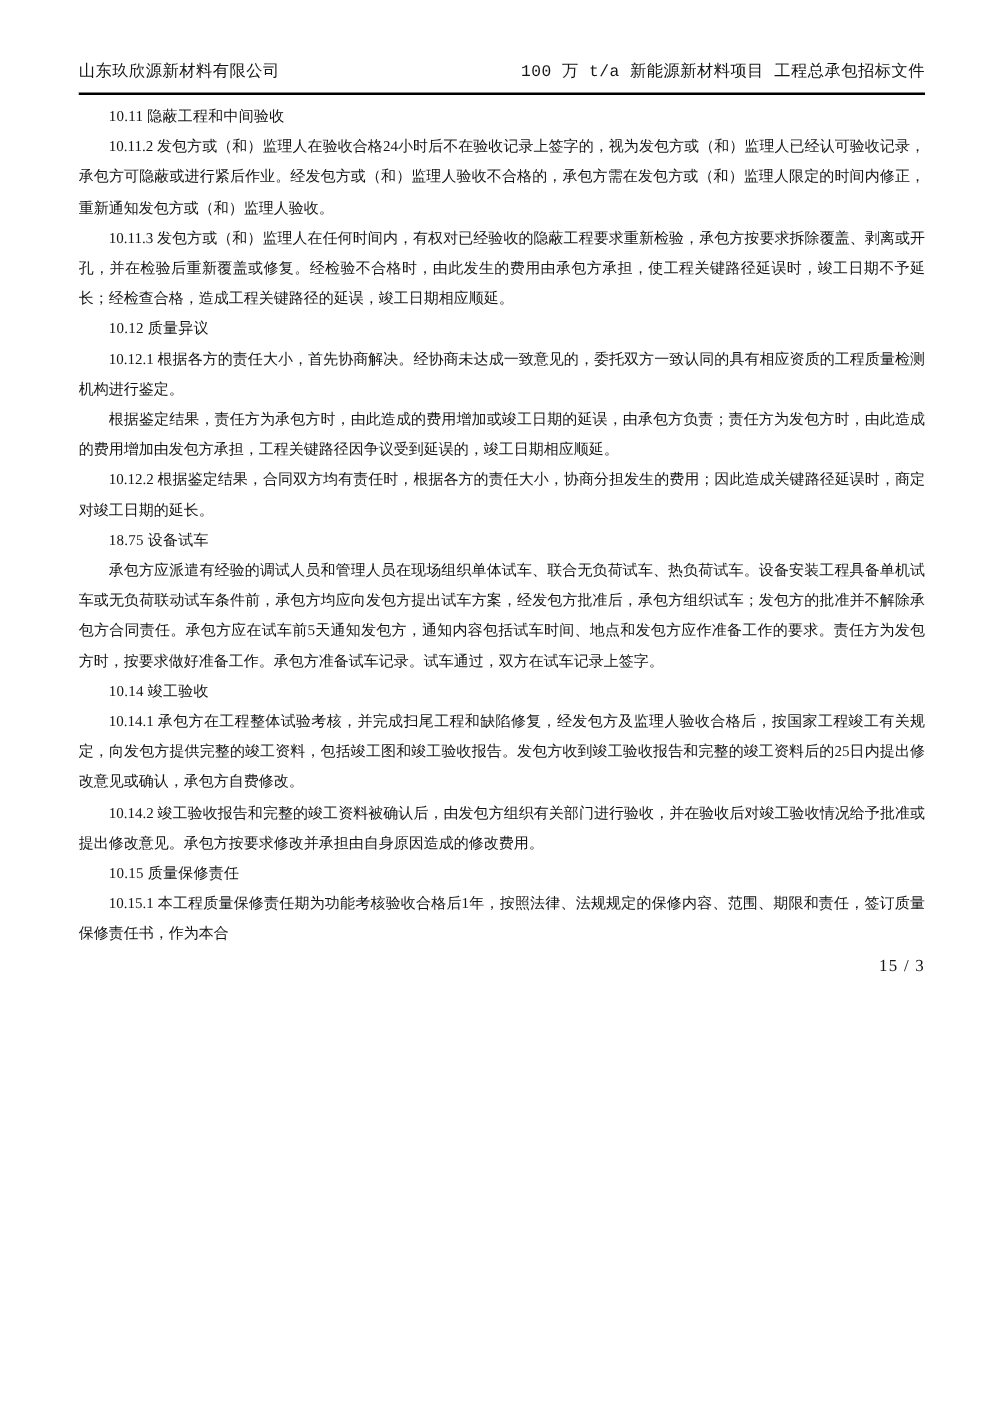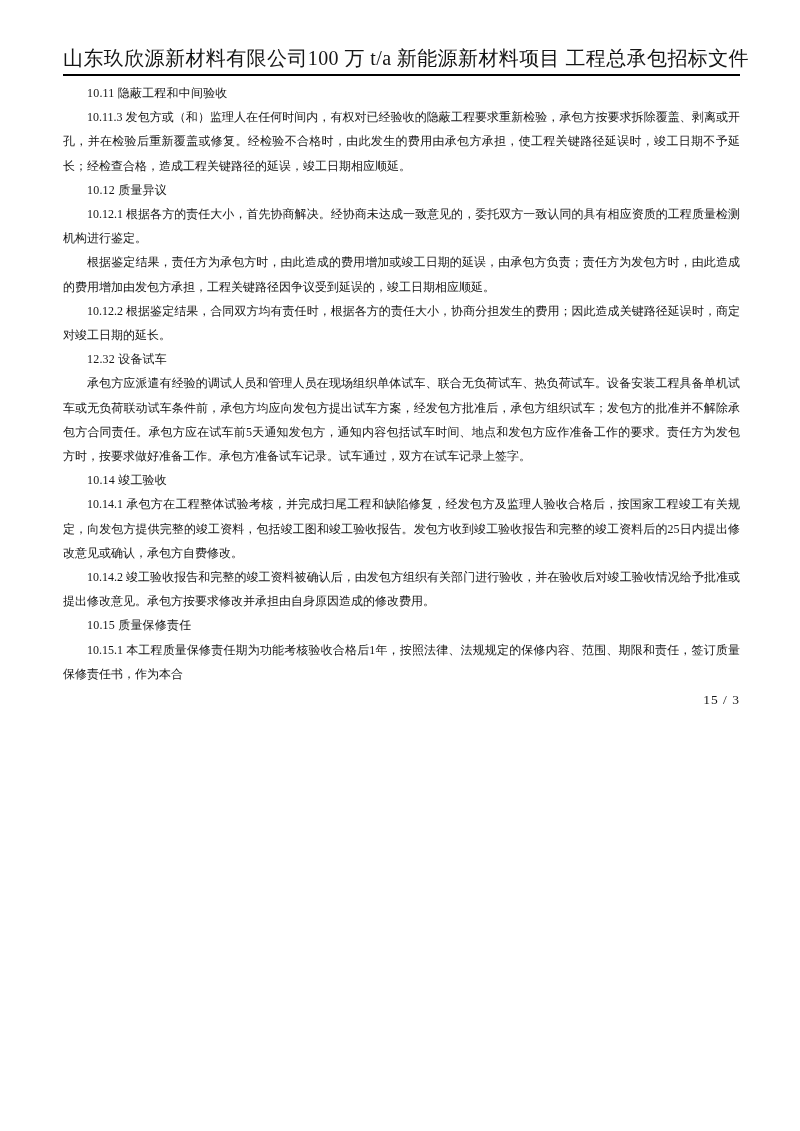--- a/index.html
+++ b/index.html
@@ -19,24 +19,25 @@
     height: 1131px;
     padding: 49px 60px 0 63px;
     position: relative;
     background: #ffffff;
     overflow: hidden;
   }
   .page-header {
     display: flex;
     justify-content: space-between;
     align-items: flex-start;
-    font-size: 20px;
+    font-size: 13px;
     line-height: 18px;
     letter-spacing: 0.4px;
     white-space: nowrap;
+    font-family: Liberation Mono, monospace;
   }
   .header-rule {
     border: none;
     border-top: 2px solid #000000;
     margin: 7px 0 0 0;
   }
   .doc-body {
     margin-top: 5px;
     font-size: 12px;
     line-height: 24.2px;
@@ -67,28 +68,29 @@
   <div class="page-header">
     <span>山东玖欣源新材料有限公司</span>
     <span>100 万 t/a 新能源新材料项目 工程总承包招标文件</span>
   </div>
 
   <hr class="header-rule">
 
   <div class="doc-body">
 
     <p class="sec-heading">10.11 隐蔽工程和中间验收</p>
+    <p>10.11.2 发包方或（和）监理人在验收合格24小时后不在验收记录上签字的，视为发包方或（和）监理人已经认可验收记录，承包方可隐蔽或进行紧后作业。经发包方或（和）监理人验收不合格的，承包方需在发包方或（和）监理人限定的时间内修正，重新通知发包方或（和）监理人验收。</p>
     <p>10.11.3 发包方或（和）监理人在任何时间内，有权对已经验收的隐蔽工程要求重新检验，承包方按要求拆除覆盖、剥离或开孔，并在检验后重新覆盖或修复。经检验不合格时，由此发生的费用由承包方承担，使工程关键路径延误时，竣工日期不予延长；经检查合格，造成工程关键路径的延误，竣工日期相应顺延。</p>
 
     <p class="sec-heading">10.12 质量异议</p>
     <p>10.12.1 根据各方的责任大小，首先协商解决。经协商未达成一致意见的，委托双方一致认同的具有相应资质的工程质量检测机构进行鉴定。</p>
     <p>根据鉴定结果，责任方为承包方时，由此造成的费用增加或竣工日期的延误，由承包方负责；责任方为发包方时，由此造成的费用增加由发包方承担，工程关键路径因争议受到延误的，竣工日期相应顺延。</p>
     <p>10.12.2 根据鉴定结果，合同双方均有责任时，根据各方的责任大小，协商分担发生的费用；因此造成关键路径延误时，商定对竣工日期的延长。</p>
 
-    <p class="sec-heading">12.32 设备试车</p>
+    <p class="sec-heading">18.75 设备试车</p>
     <p>承包方应派遣有经验的调试人员和管理人员在现场组织单体试车、联合无负荷试车、热负荷试车。设备安装工程具备单机试车或无负荷联动试车条件前，承包方均应向发包方提出试车方案，经发包方批准后，承包方组织试车；发包方的批准并不解除承包方合同责任。承包方应在试车前5天通知发包方，通知内容包括试车时间、地点和发包方应作准备工作的要求。责任方为发包方时，按要求做好准备工作。承包方准备试车记录。试车通过，双方在试车记录上签字。</p>
 
     <p class="sec-heading">10.14 竣工验收</p>
     <p>10.14.1 承包方在工程整体试验考核，并完成扫尾工程和缺陷修复，经发包方及监理人验收合格后，按国家工程竣工有关规定，向发包方提供完整的竣工资料，包括竣工图和竣工验收报告。发包方收到竣工验收报告和完整的竣工资料后的25日内提出修改意见或确认，承包方自费修改。</p>
     <p>10.14.2 竣工验收报告和完整的竣工资料被确认后，由发包方组织有关部门进行验收，并在验收后对竣工验收情况给予批准或提出修改意见。承包方按要求修改并承担由自身原因造成的修改费用。</p>
 
     <p class="sec-heading">10.15 质量保修责任</p>
     <p>10.15.1 本工程质量保修责任期为功能考核验收合格后1年，按照法律、法规规定的保修内容、范围、期限和责任，签订质量保修责任书，作为本合</p>
 
   </div>

